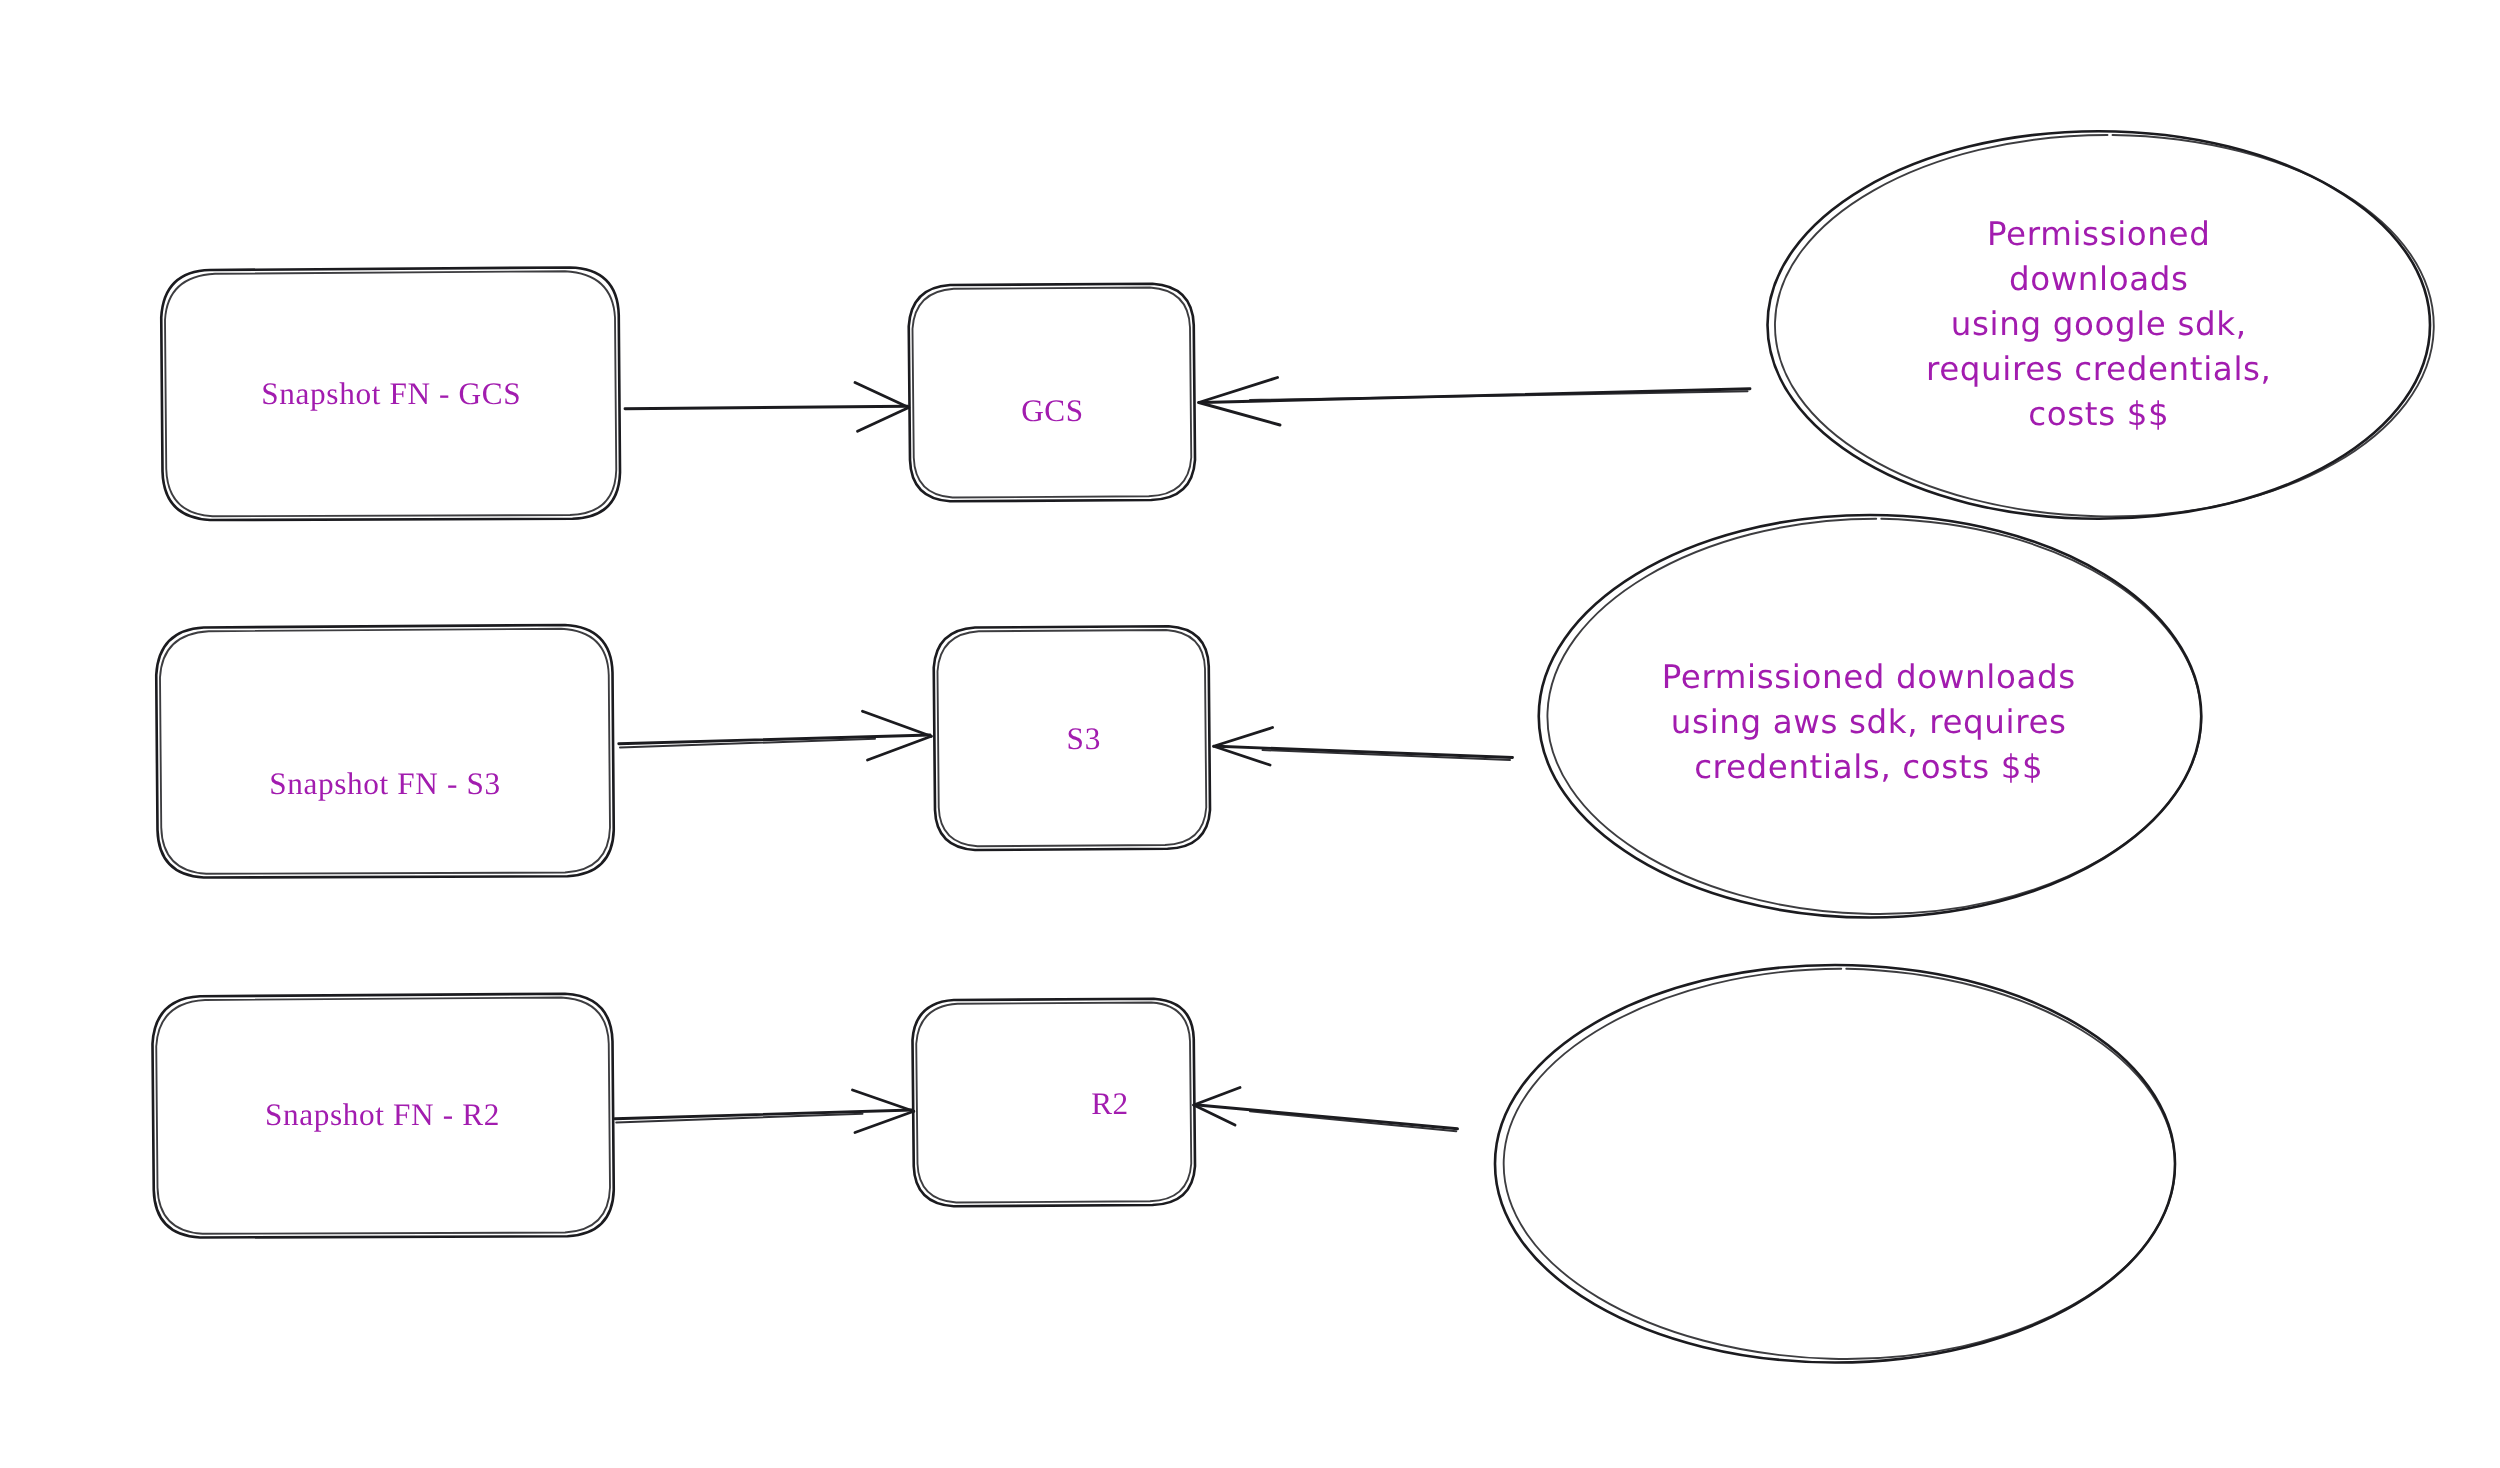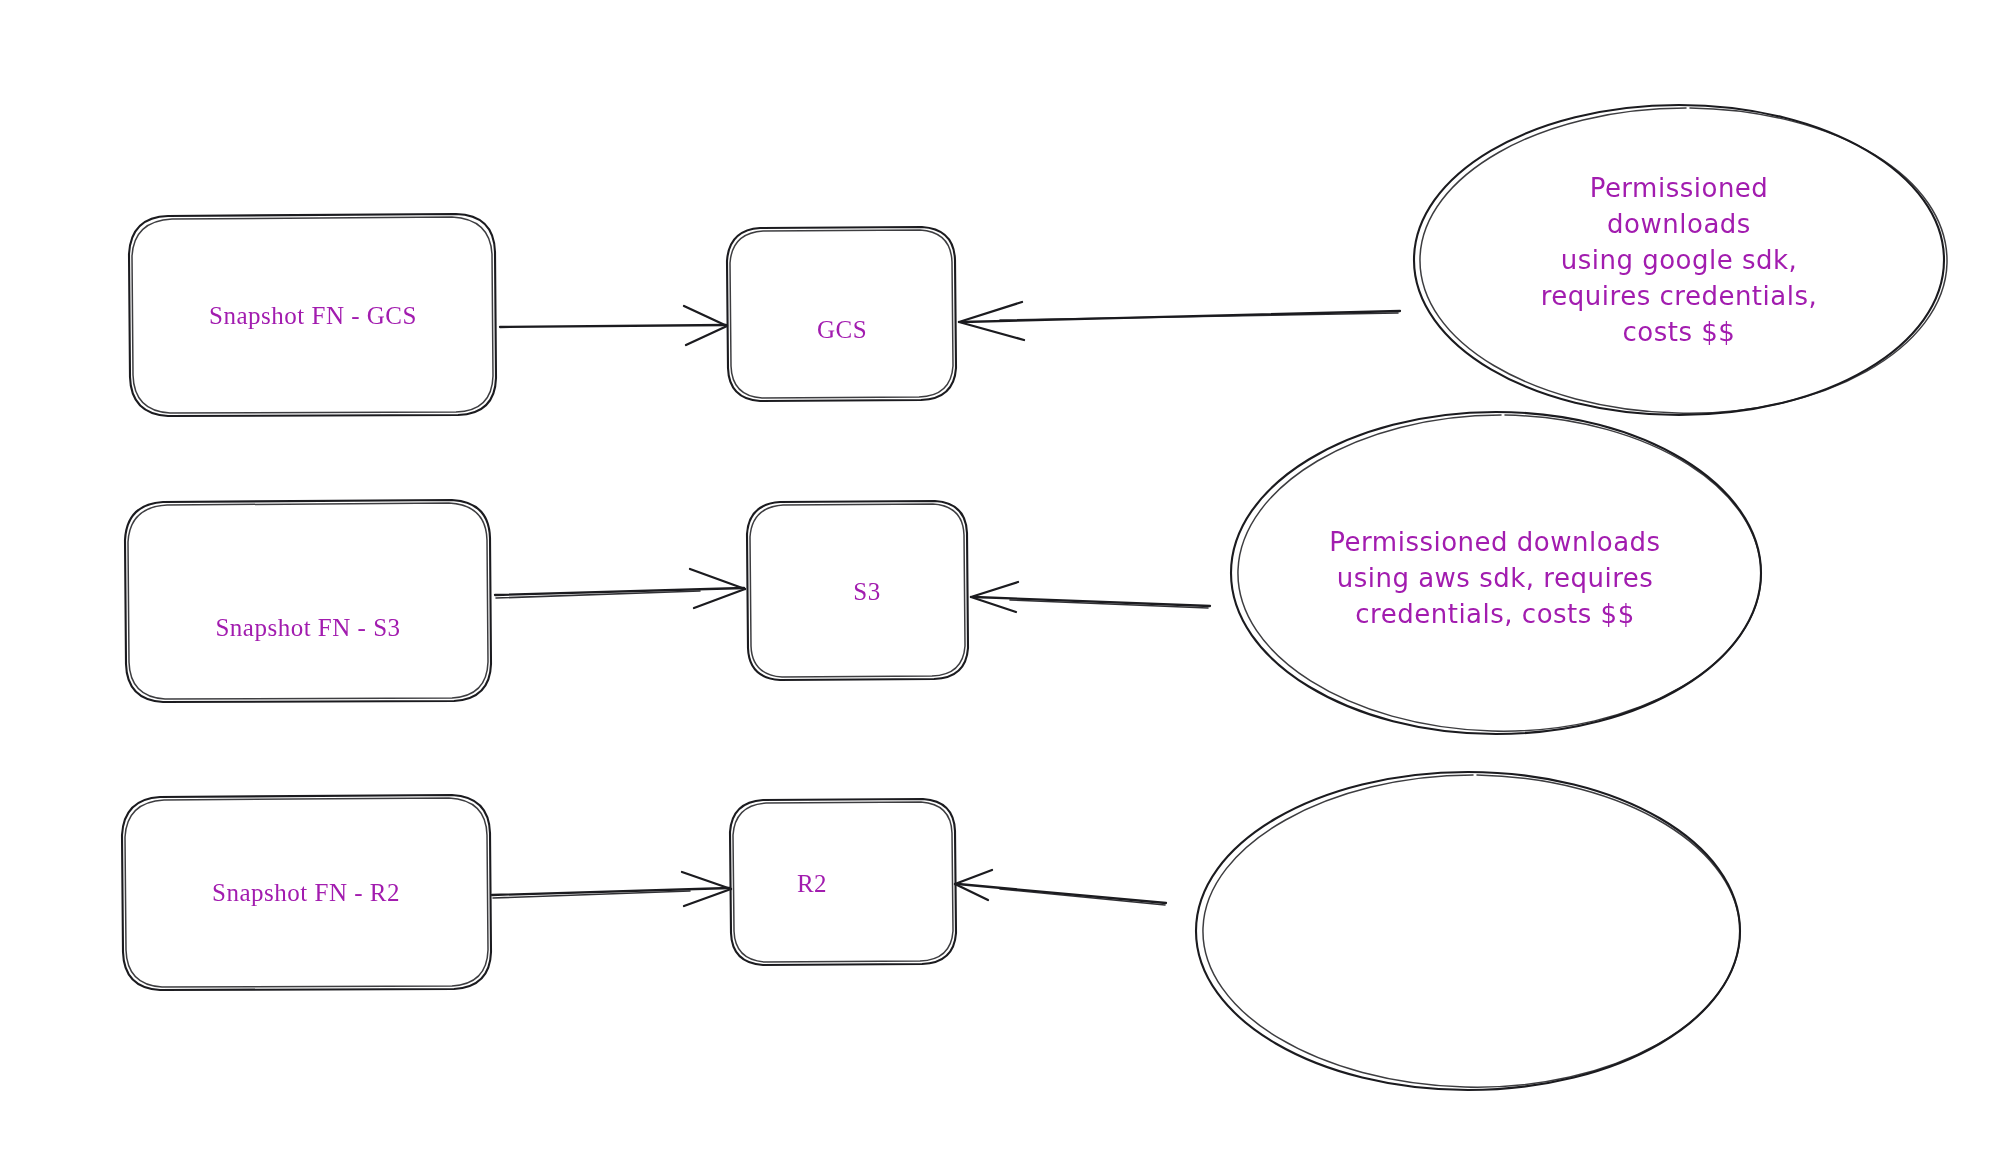--- a/index.html
+++ b/index.html
@@ -189,16 +189,16 @@
   <div class="label box-label" style="left:308px; top:600px;margin-top:28px;">Snapshot FN - S3</div>
 
   <div class="label box-label" style="left:867px; top:592px;">S3</div>
 
   <div class="label ellipse-label" style="left:1495px; top:578px;">Permissioned downloads
 using aws sdk, requires
 credentials, costs $$</div>
 
   <div class="label box-label" style="left:306px; top:893px;">Snapshot FN - R2</div>
 
-  <div class="label box-label" style="left:812px; top:884px;">R2</div>
+  <div class="label box-label" style="left:888px; top:884px;">R2</div>
 
 
 </div>
 
 </body></html>

